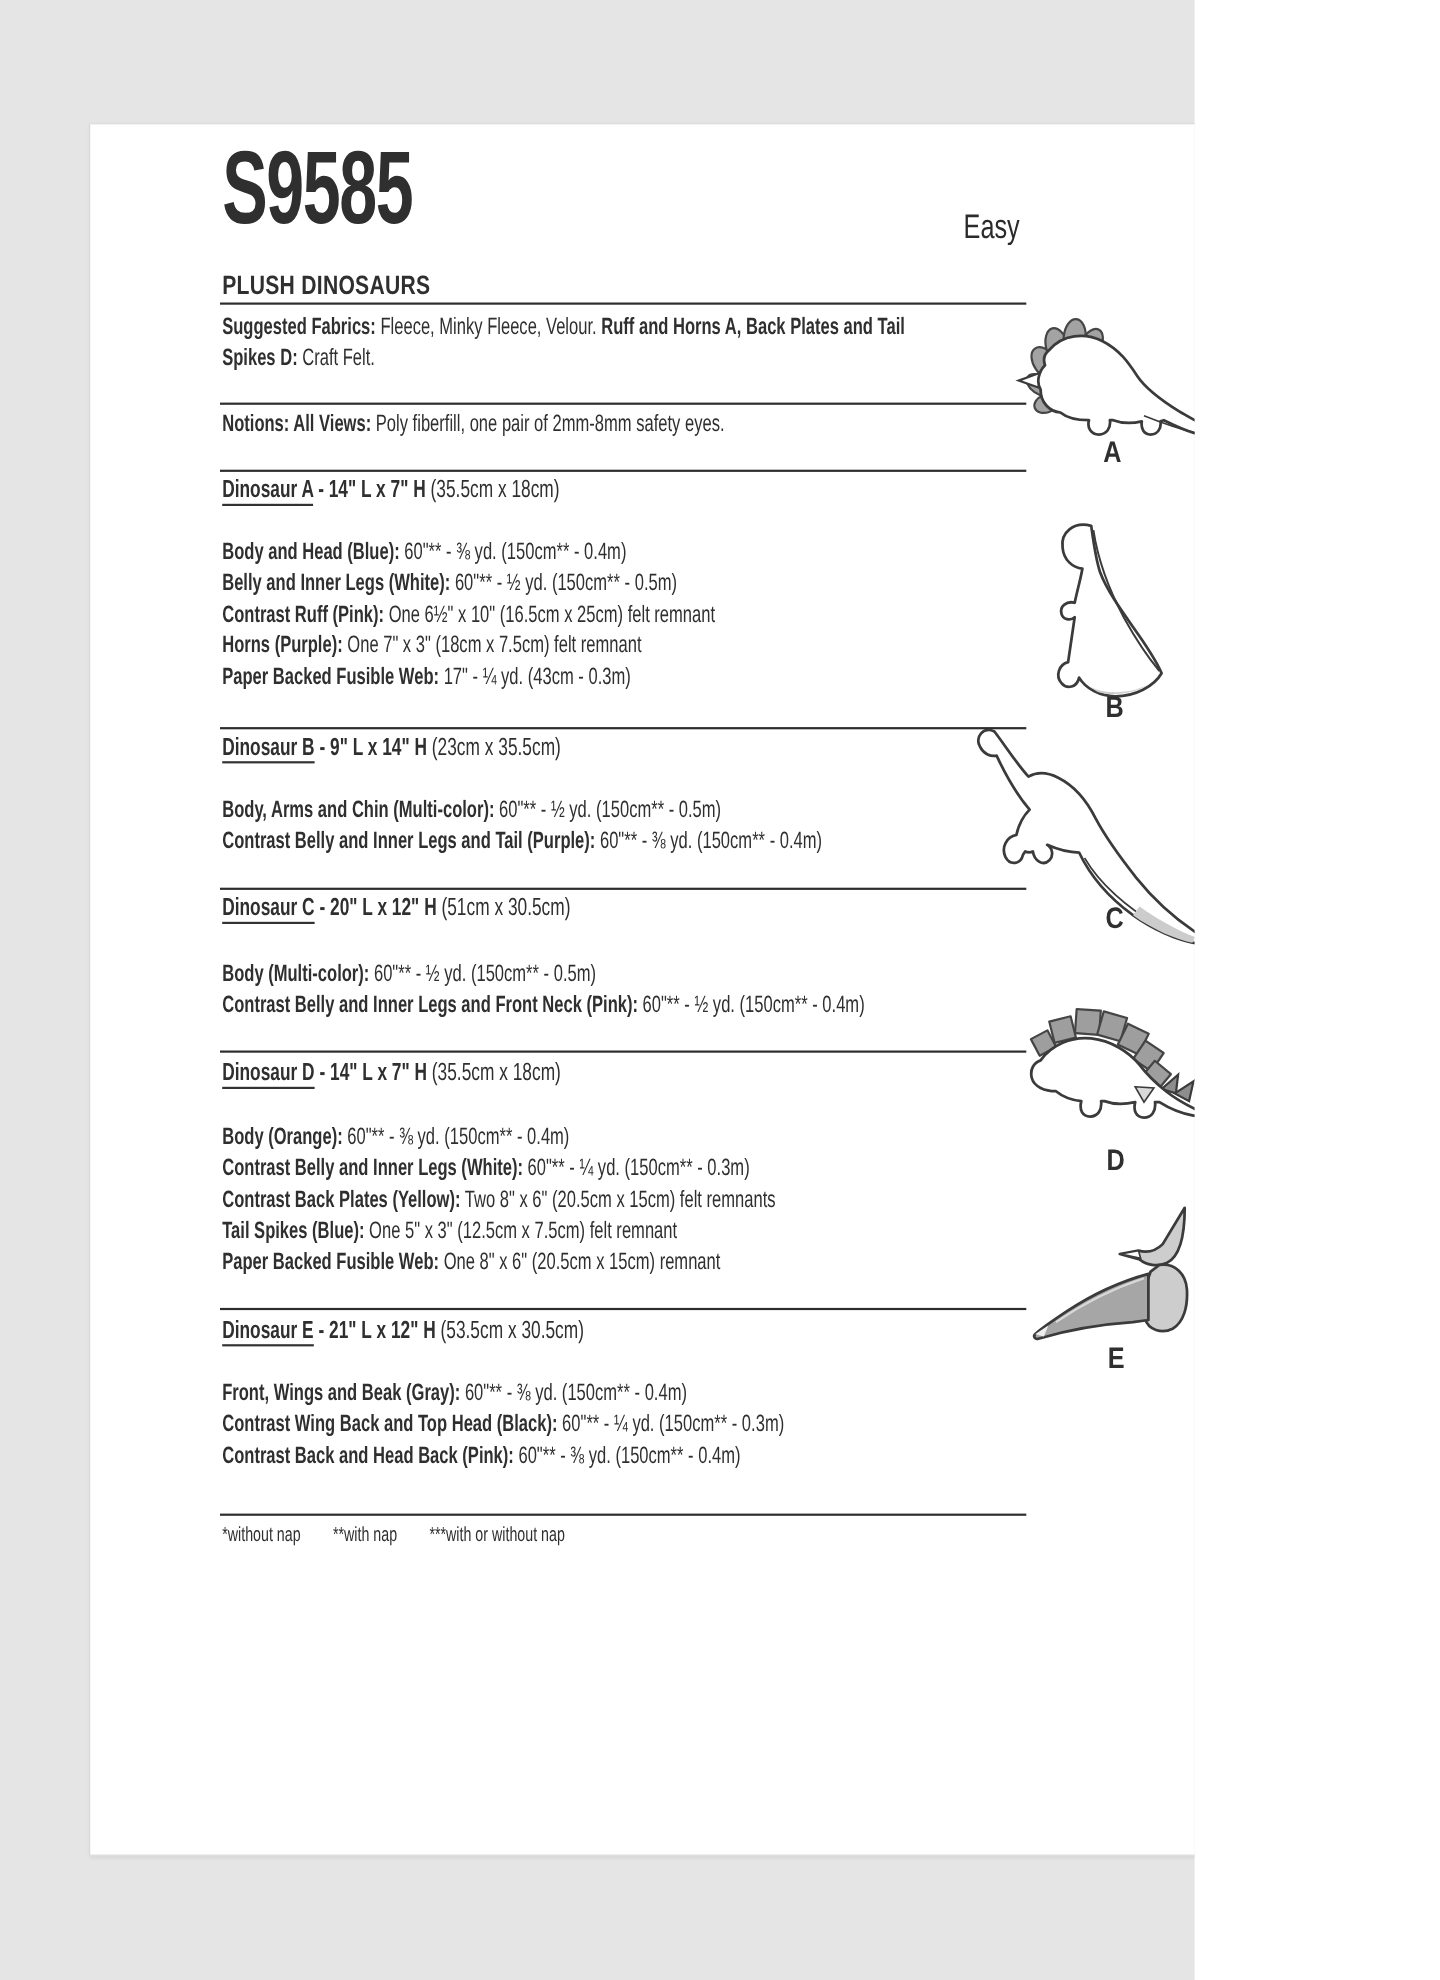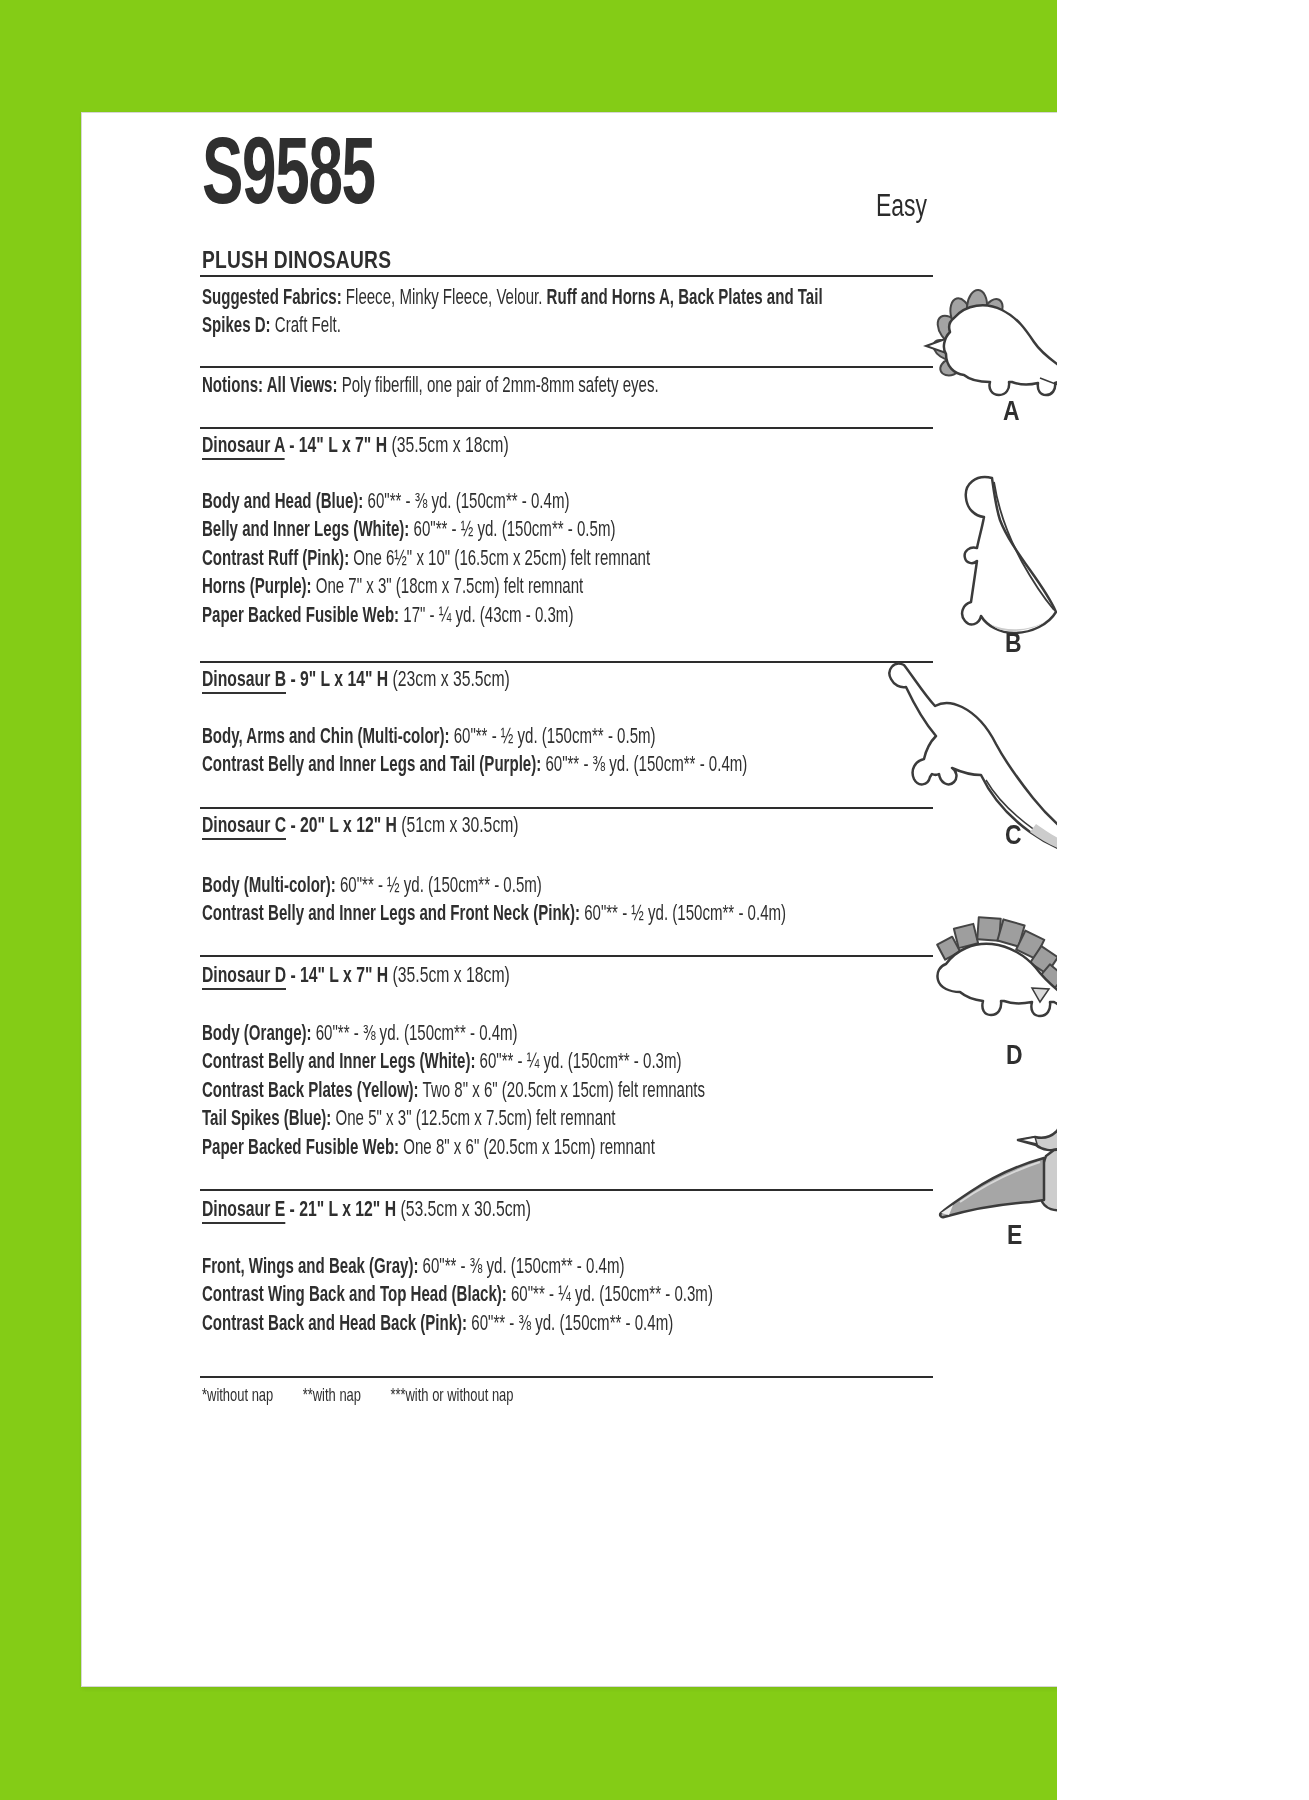--- a/index.html
+++ b/index.html
@@ -1,17 +1,17 @@
 <!DOCTYPE html>
 <html><head>
 <meta charset="utf-8">
 <style>
   html,body{margin:0;padding:0;background:#ffffff;}
-  #canvas{position:relative;width:1057px;height:1800px;background:#84cc16;overflow:hidden;
-          font-family:"Liberation Sans",sans-serif;color:#333;}
+  #canvas{position:relative;width:1057px;height:1800px;background:#e5e5e5;overflow:hidden;
+          font-family:"Liberation Sans",sans-serif;color:#333;padding-left:29px;}
   .page{position:absolute;left:81px;top:112px;width:1150px;height:1573px;background:#fff;
         border:1px solid #d6d6d6;box-shadow:1px 2px 4px rgba(0,0,0,0.07);}
   .t{position:absolute;white-space:nowrap;transform:scaleX(0.70);transform-origin:0 0;
      font-family:"Liberation Sans",sans-serif;color:#2f2f2f;}
   .title{left:202px;top:124px;font-size:94px;font-weight:bold;line-height:1;
          letter-spacing:-2px;transform:scaleX(0.66);}
   .easy{left:876px;top:188px;font-size:31px;font-weight:normal;transform:scaleX(0.74);color:#2b2b2b;}
   .cat{left:202px;top:246px;font-size:24px;font-weight:bold;transform:scaleX(0.80);letter-spacing:0.3px;}
   .body-txt{font-size:21.5px;line-height:28.4px;}
   .heading{font-size:22.5px;font-weight:bold;}

